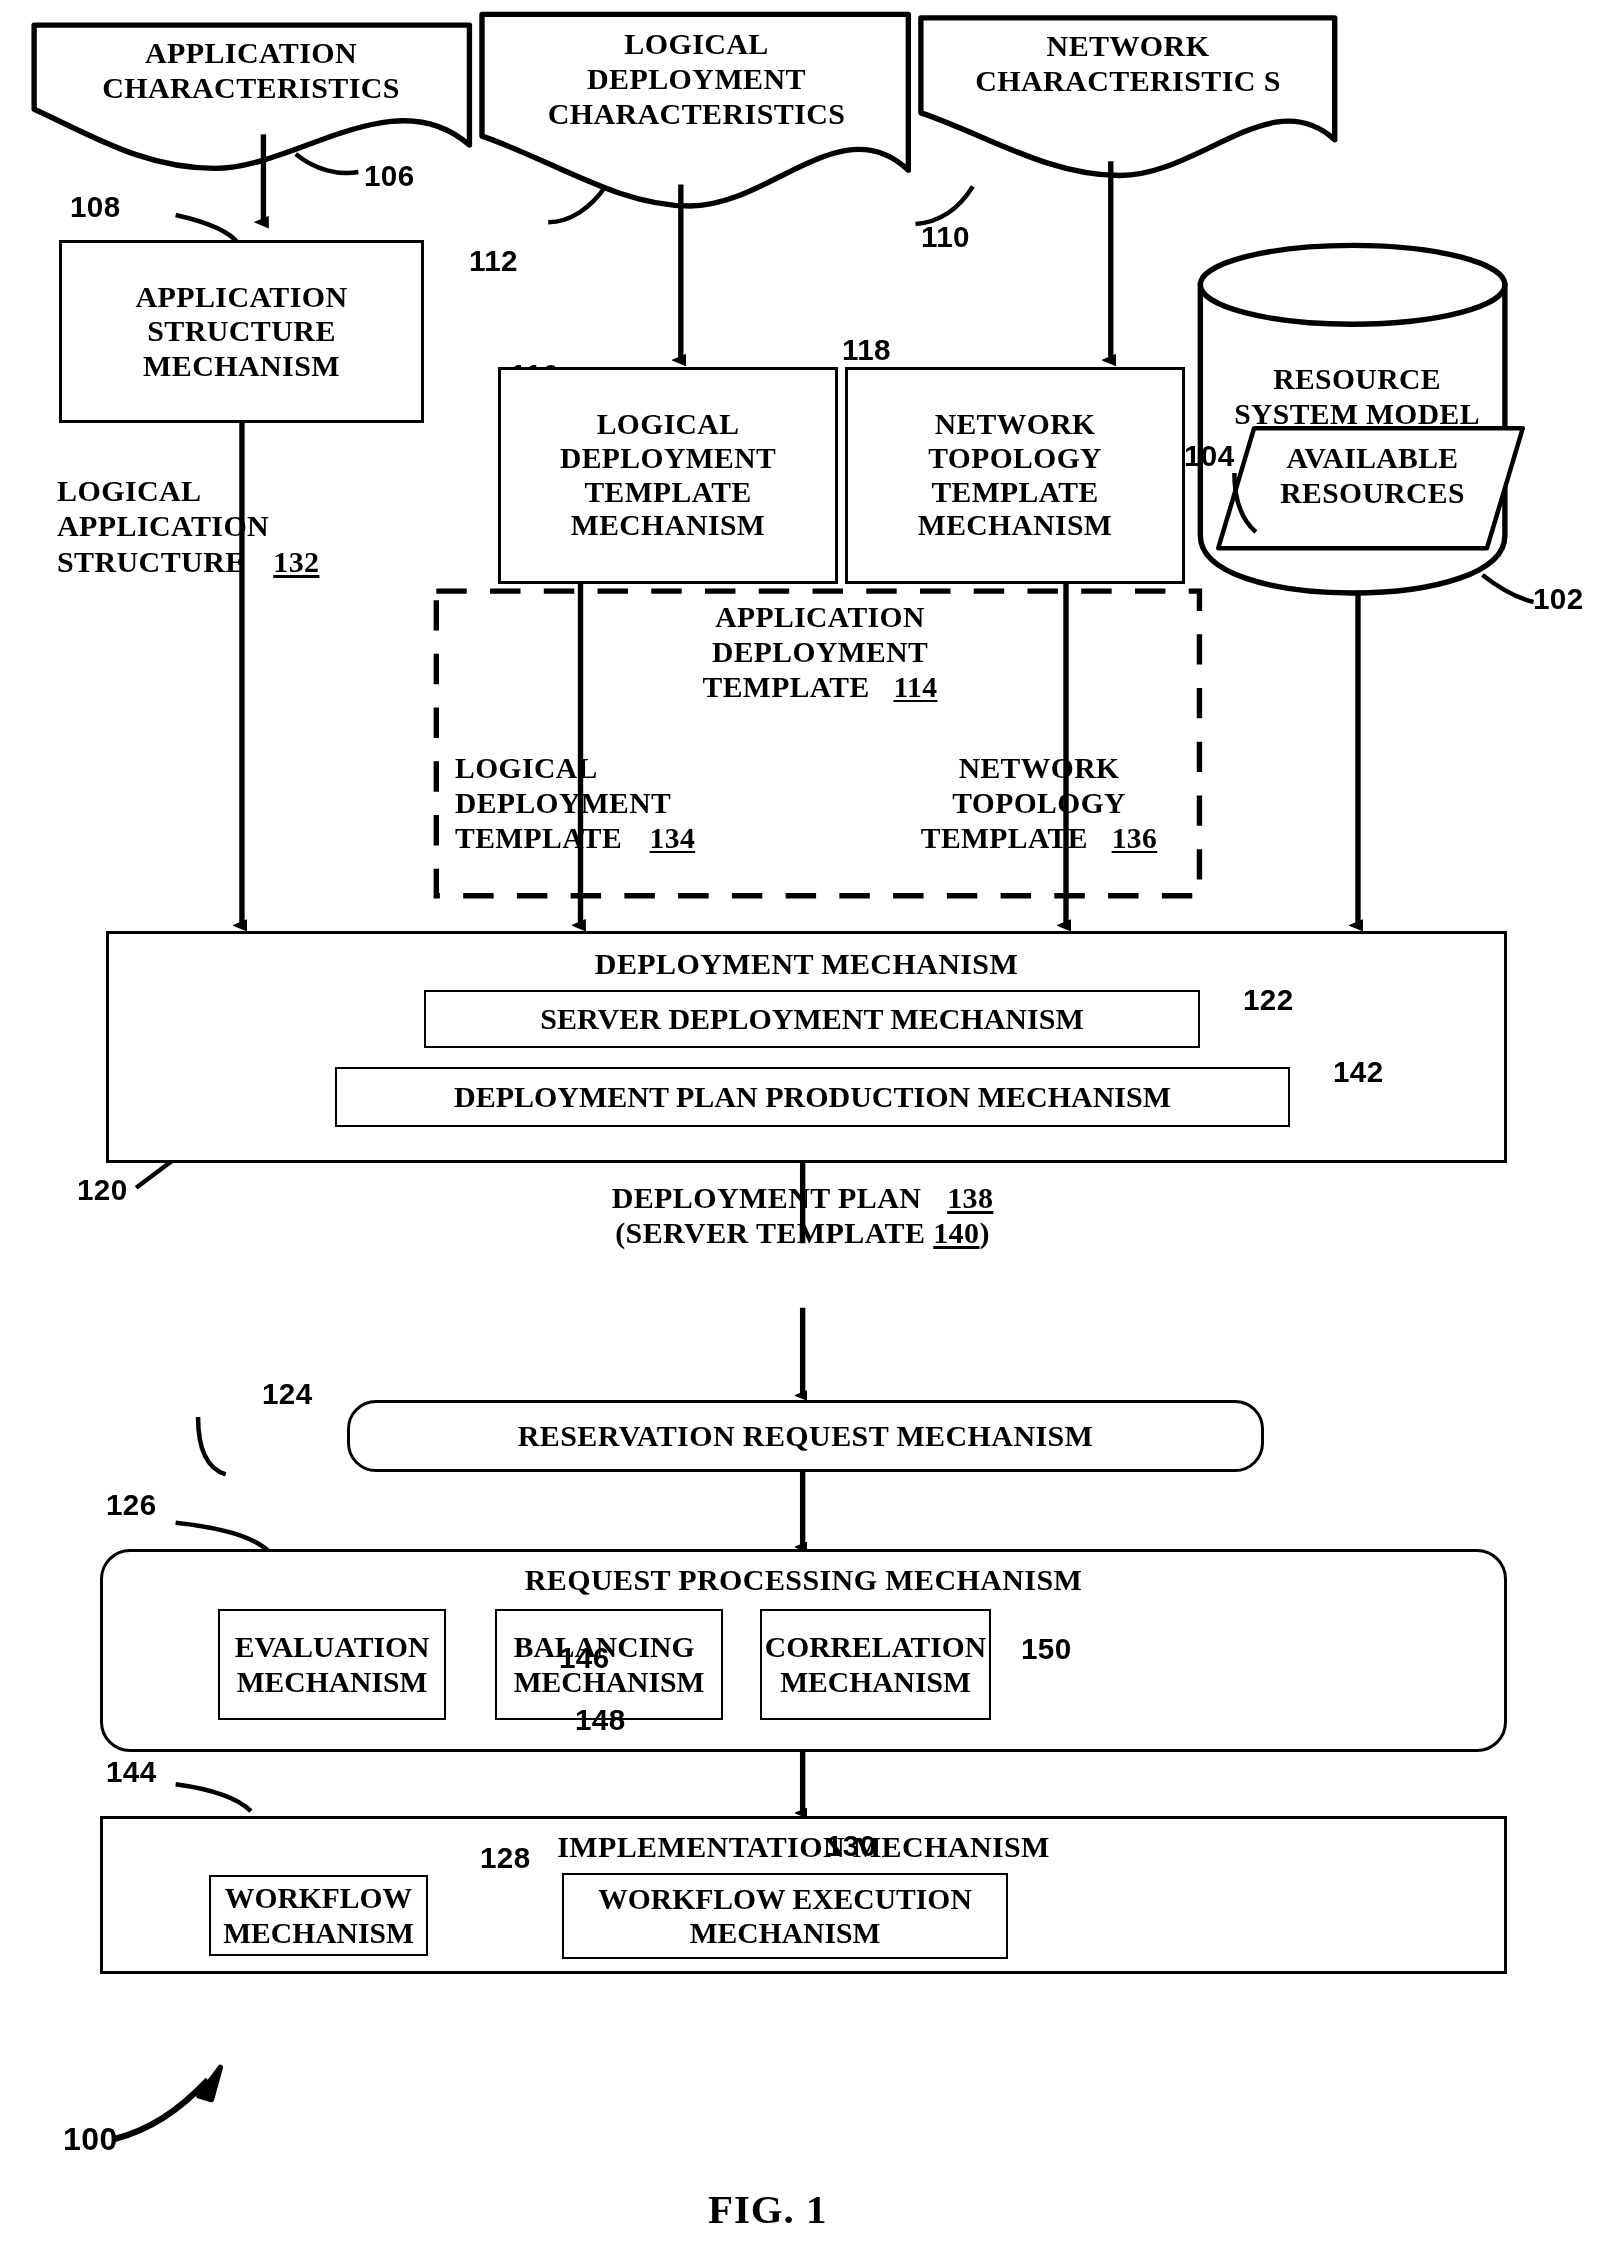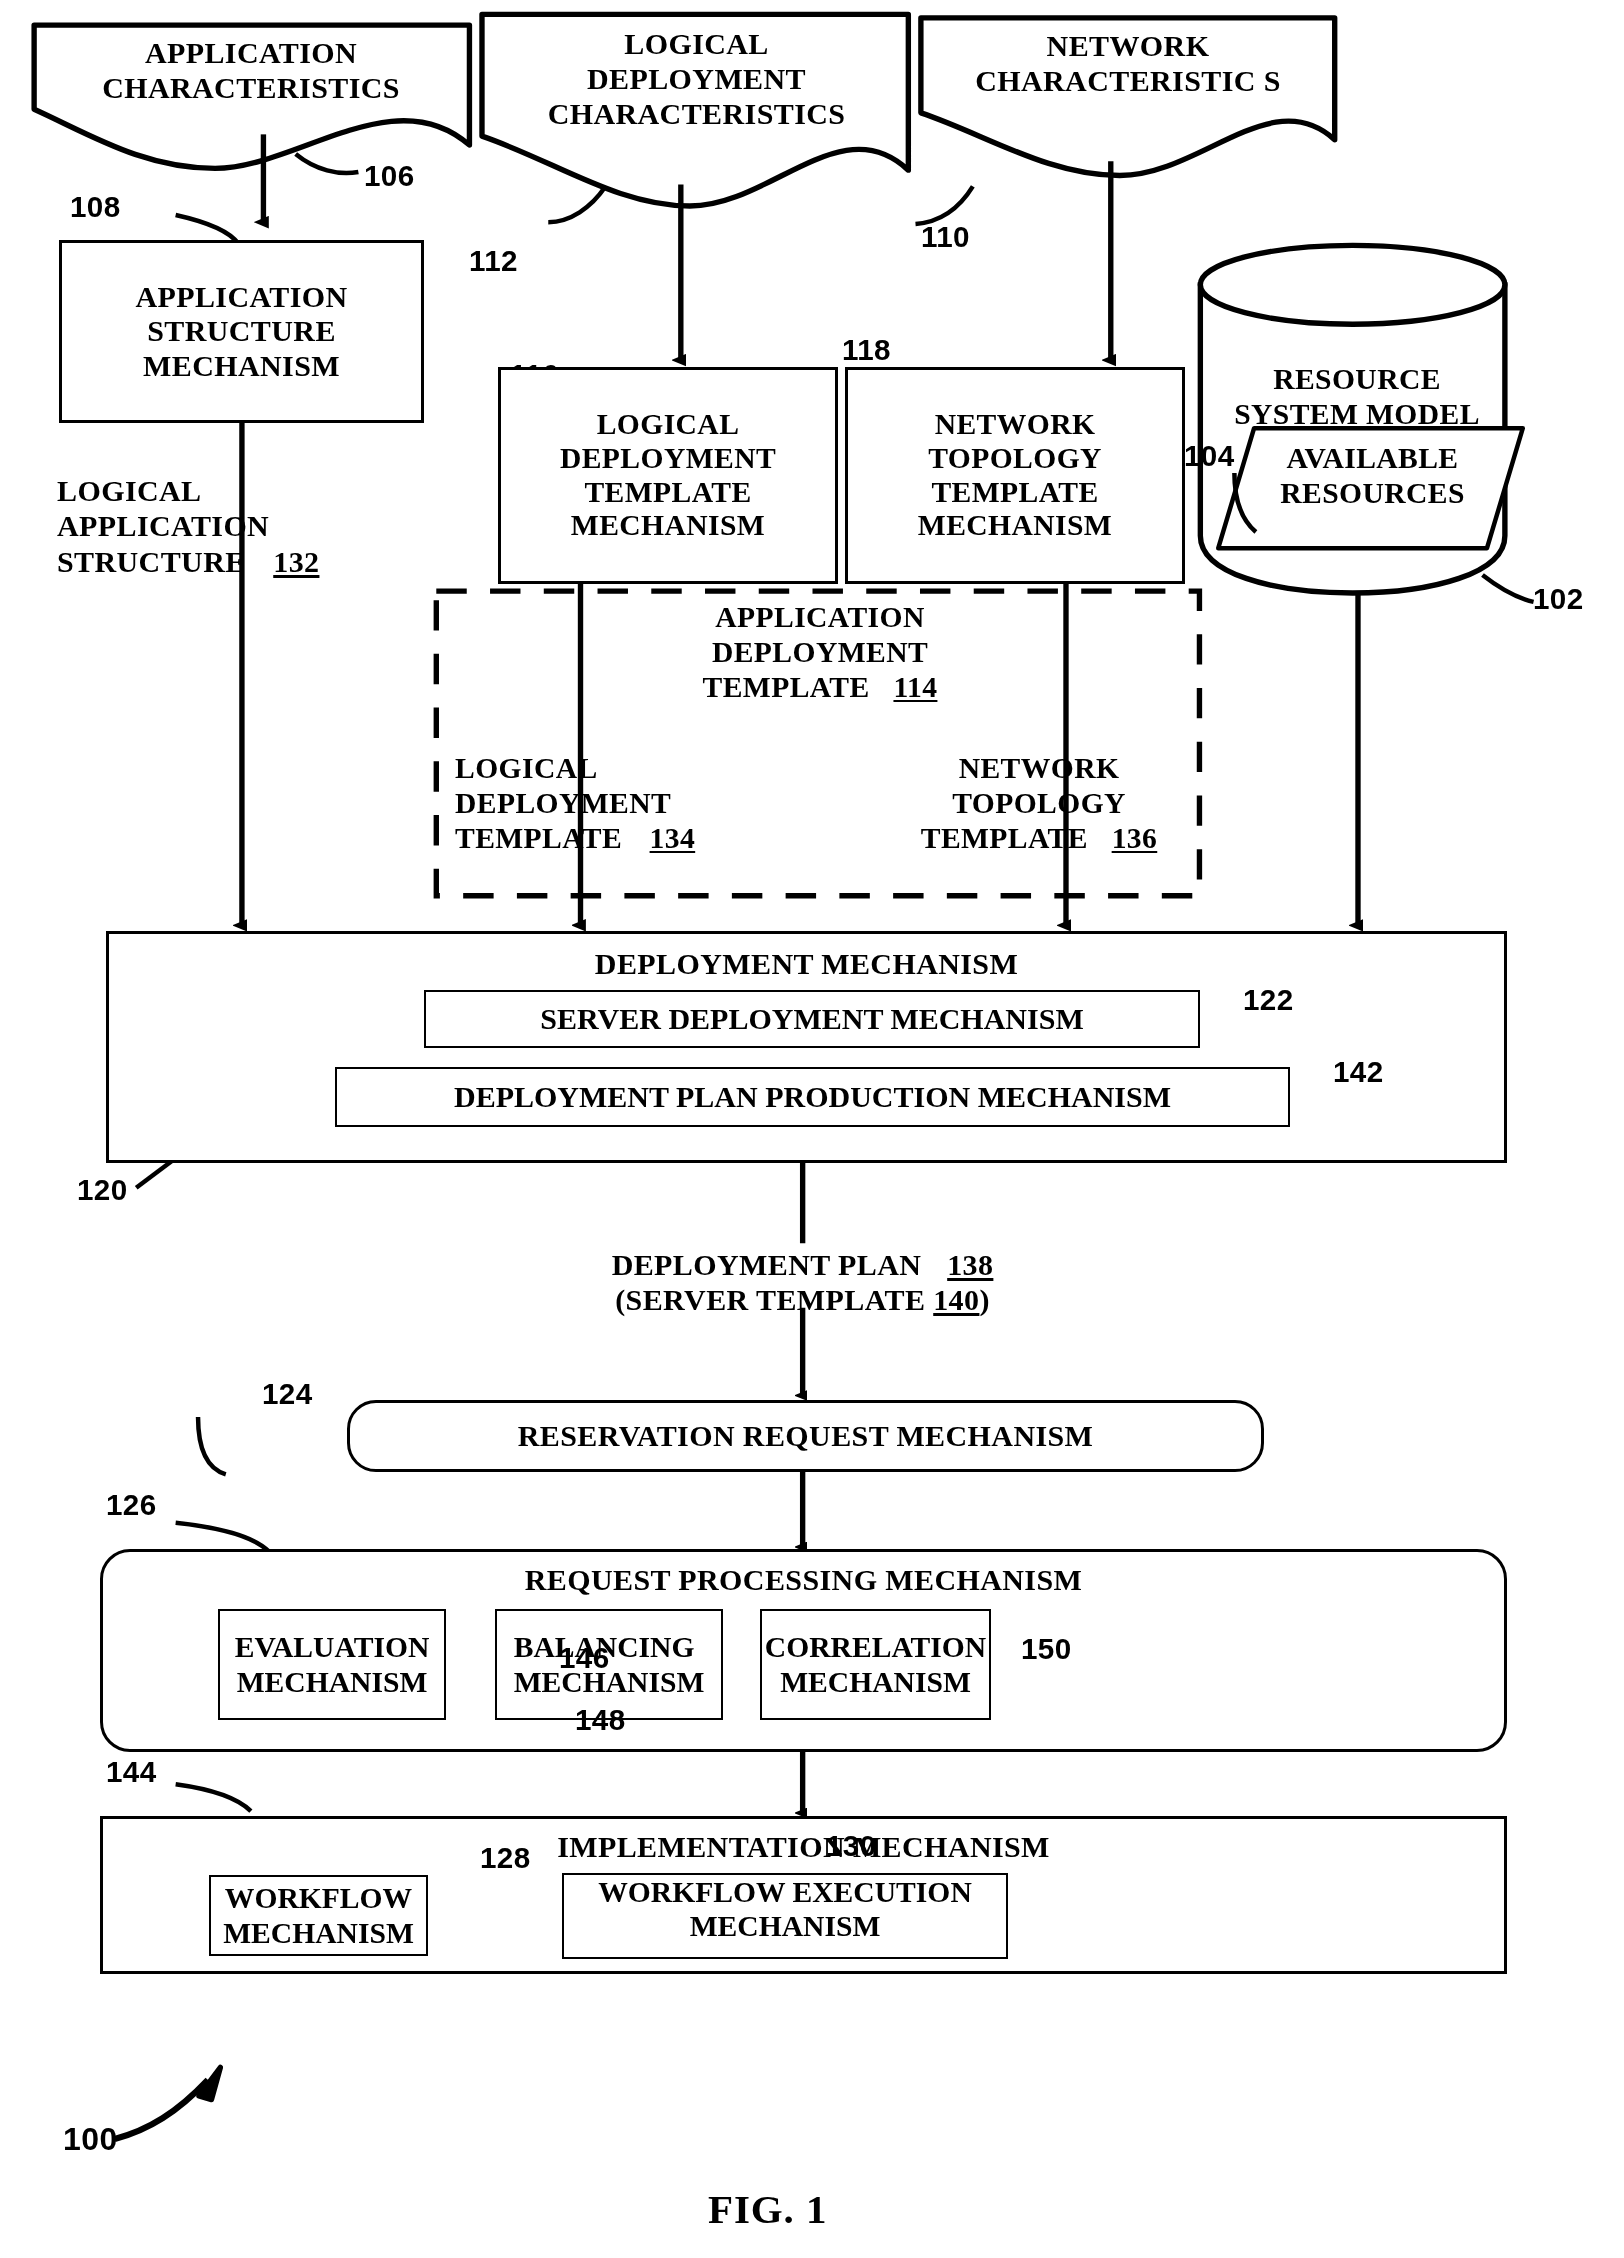--- a/index.html
+++ b/index.html
@@ -264,21 +264,21 @@
 
   <div class="boxed" style="position:absolute; left:106px; top:931px; width:1395px; height:226px;">
     <div style="text-align:center; font-size:30px; font-weight:bold; letter-spacing:0.4px; margin-top:12.5px; text-transform:uppercase;">DEPLOYMENT MECHANISM</div>
     <div class="boxed-thin" style="position:absolute; left:315px; top:56px; width:772px; height:54px; display:flex; align-items:center; justify-content:center; font-size:30px; font-weight:bold; text-transform:uppercase;">SERVER DEPLOYMENT MECHANISM</div>
     <div class="boxed-thin" style="position:absolute; left:226px; top:133px; width:951px; height:56px; display:flex; align-items:center; justify-content:center; font-size:30px; font-weight:bold; text-transform:uppercase;">DEPLOYMENT PLAN PRODUCTION MECHANISM</div>
   </div>
   <div class="refnum" style="left:1243px; top:983px;">122</div>
   <div class="refnum" style="left:1333px; top:1055px;">142</div>
   <div class="refnum" style="left:77px; top:1173px;">120</div>
 
-  <div class="freetext" style="left:534px; top:1247px; width:537px; font-size:30px; text-align:center;">
+  <div class="freetext" style="left:534px; top:1180px; width:537px; font-size:30px; text-align:center;">
     <div style="white-space:nowrap;">
       <span>DEPLOYMENT PLAN</span>
       <span class="u" style="margin-left:18px;">138</span>
     </div>
     <div style="white-space:nowrap;">
       <span>(SERVER TEMPLATE</span>
       <span class="u" style="">140</span><span>)</span>
     </div>
   </div>
 
@@ -314,21 +314,21 @@
   <div class="refnum" style="left:1021px; top:1632px;">150</div>
 
   <div class="boxed" style="position:absolute; left:100px; top:1816px; width:1401px; height:152px;">
     <div style="text-align:center; font-size:30px; font-weight:bold; letter-spacing:0.4px; margin-top:10.7px; text-transform:uppercase;">IMPLEMENTATION MECHANISM</div>
     <div class="boxed-thin" style="position:absolute; left:106px; top:56px; width:215px; height:77px; display:flex; align-items:center; justify-content:center; text-align:center; font-size:29.6px; font-weight:bold; line-height:1.16; text-transform:uppercase;">
       <div>
         <div>WORKFLOW</div>
         <div>MECHANISM</div>
       </div>
     </div>
-    <div class="boxed-thin" style="position:absolute; left:459px; top:54px; width:442px; height:82px; display:flex; justify-content:center; text-align:center; font-size:29.6px; font-weight:bold; line-height:1.16; text-transform:uppercase;">
+    <div class="boxed-thin" style="position:absolute; left:459px; top:54px; width:442px; height:82px; display:flex; align-items:center; justify-content:center; text-align:center; font-size:29.6px; font-weight:bold; line-height:1.16; text-transform:uppercase;">
       <div>
         <div>WORKFLOW EXECUTION</div>
         <div>MECHANISM</div>
       </div>
     </div>
   </div>
   <div class="refnum" style="left:106px; top:1755px;">144</div>
   <div class="refnum" style="left:480px; top:1841px;">128</div>
   <div class="refnum" style="left:826px; top:1829px;">130</div>
 

